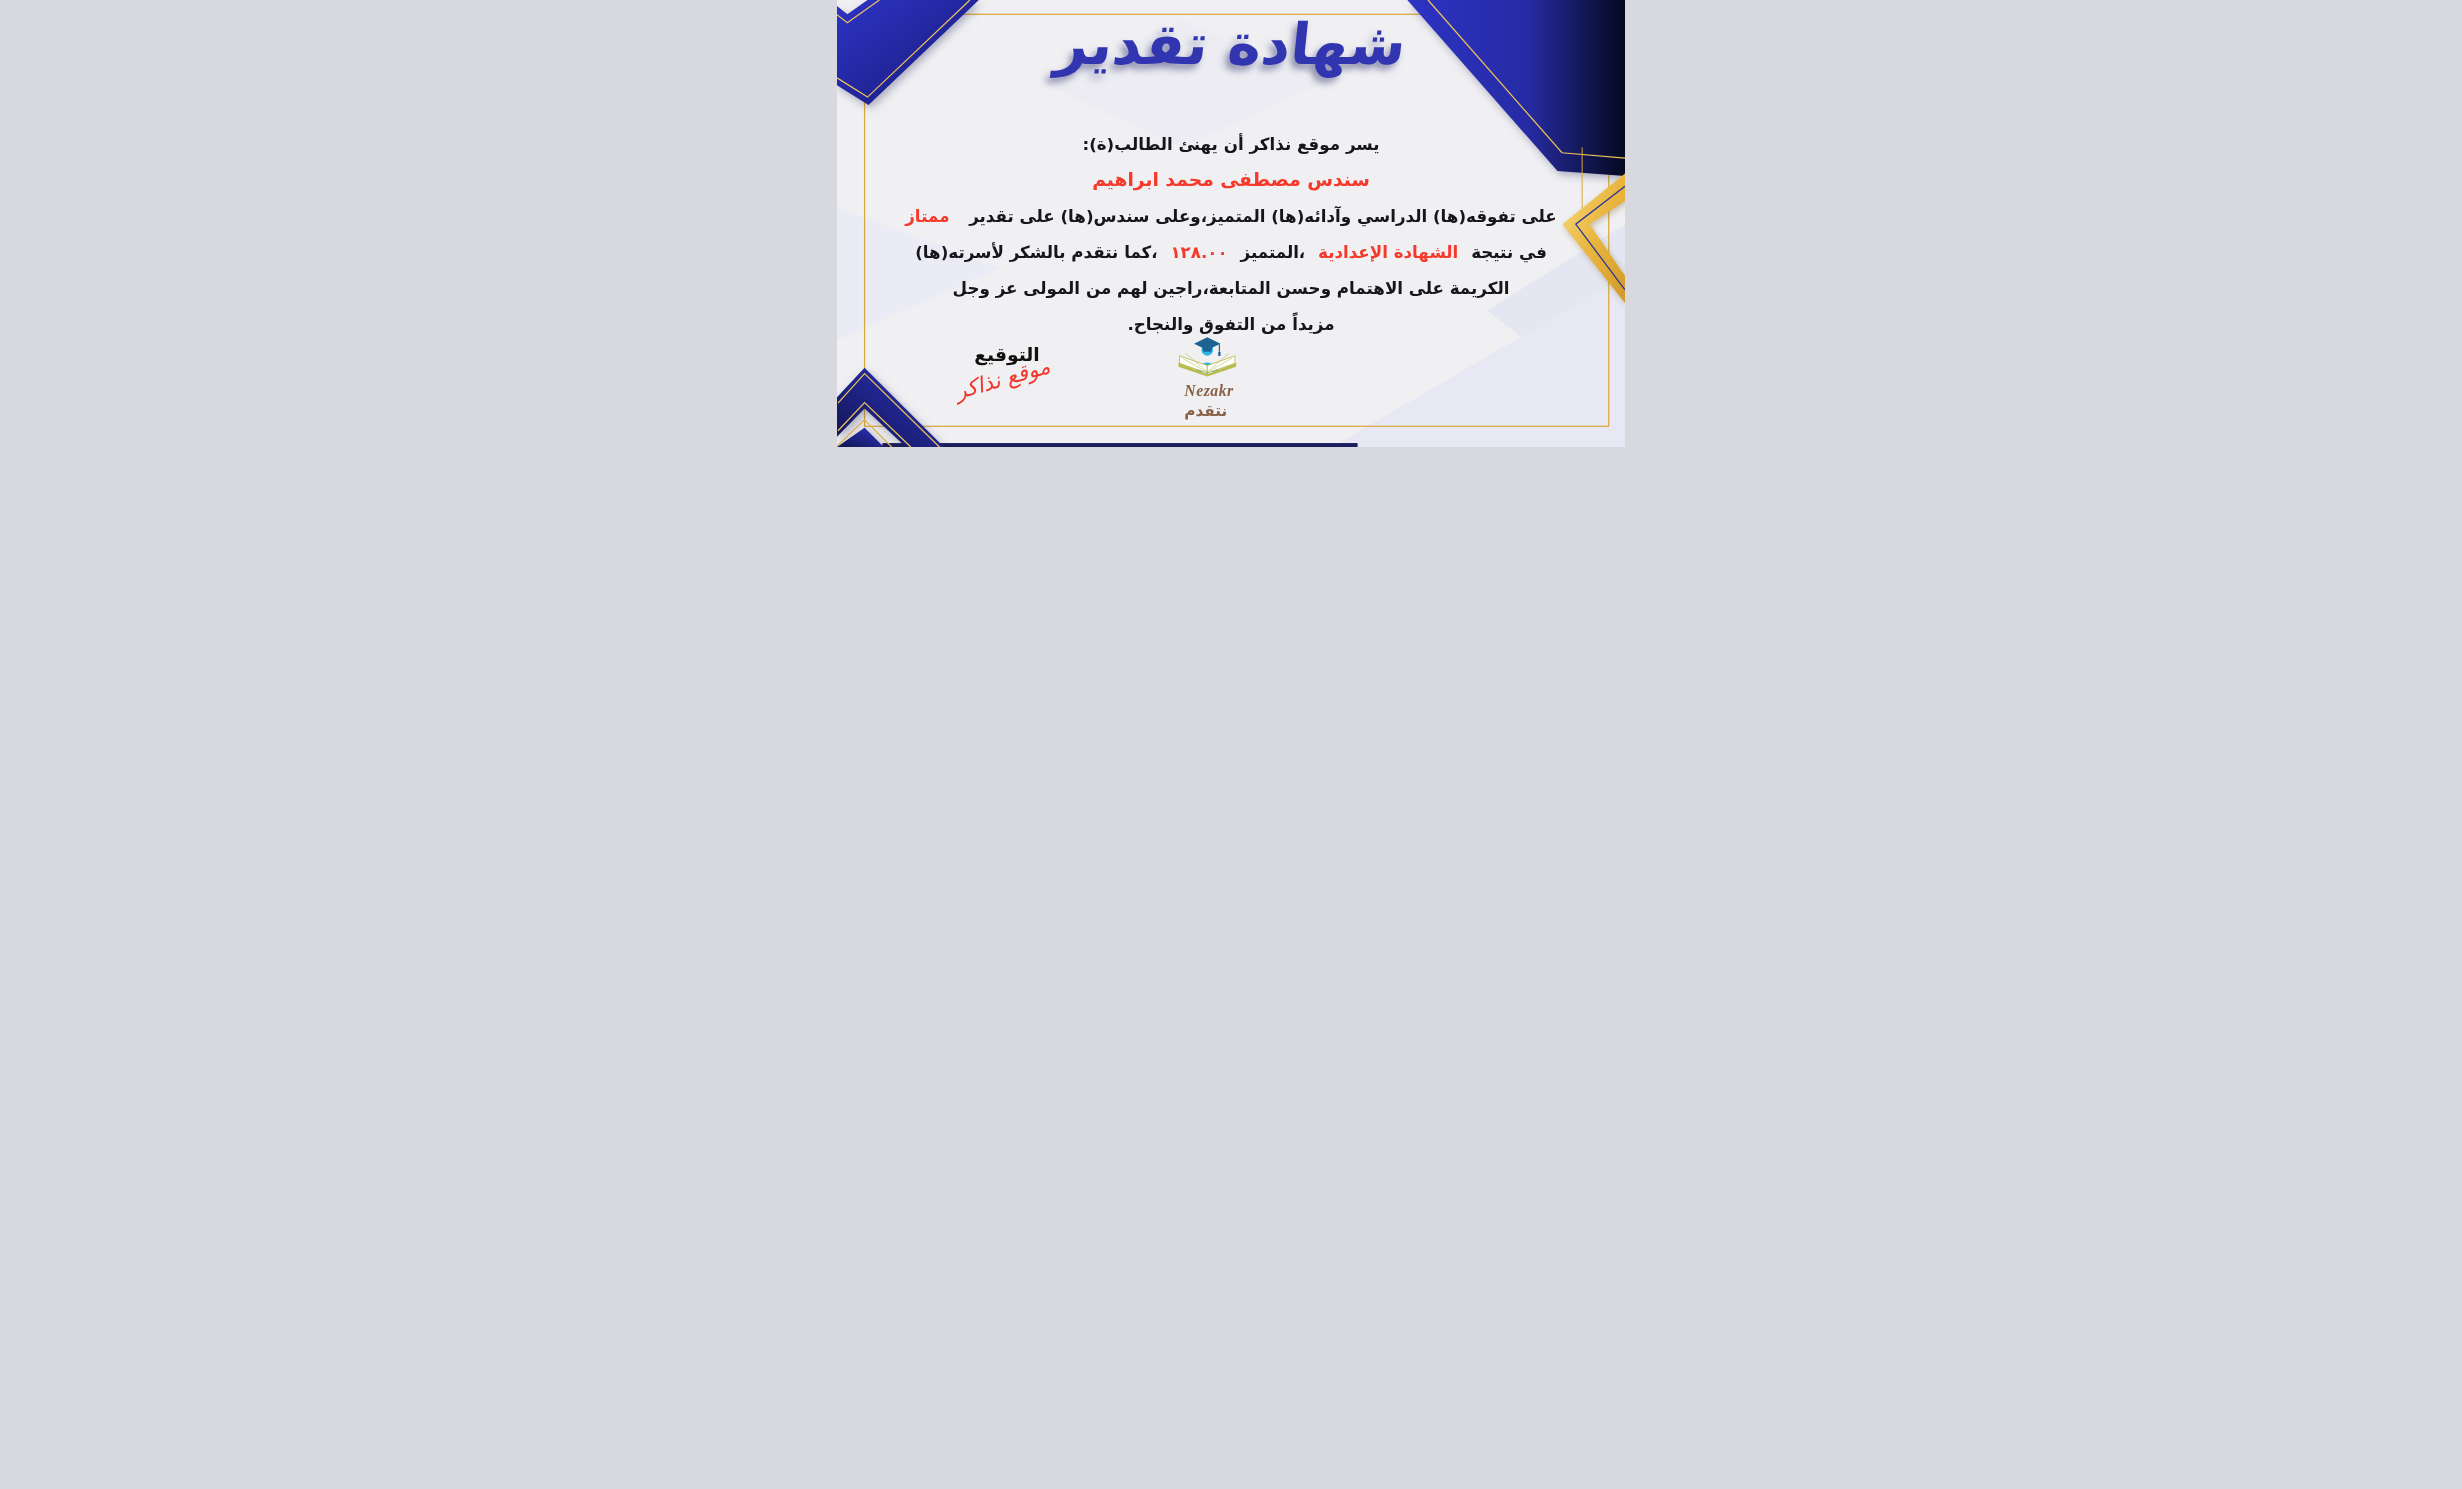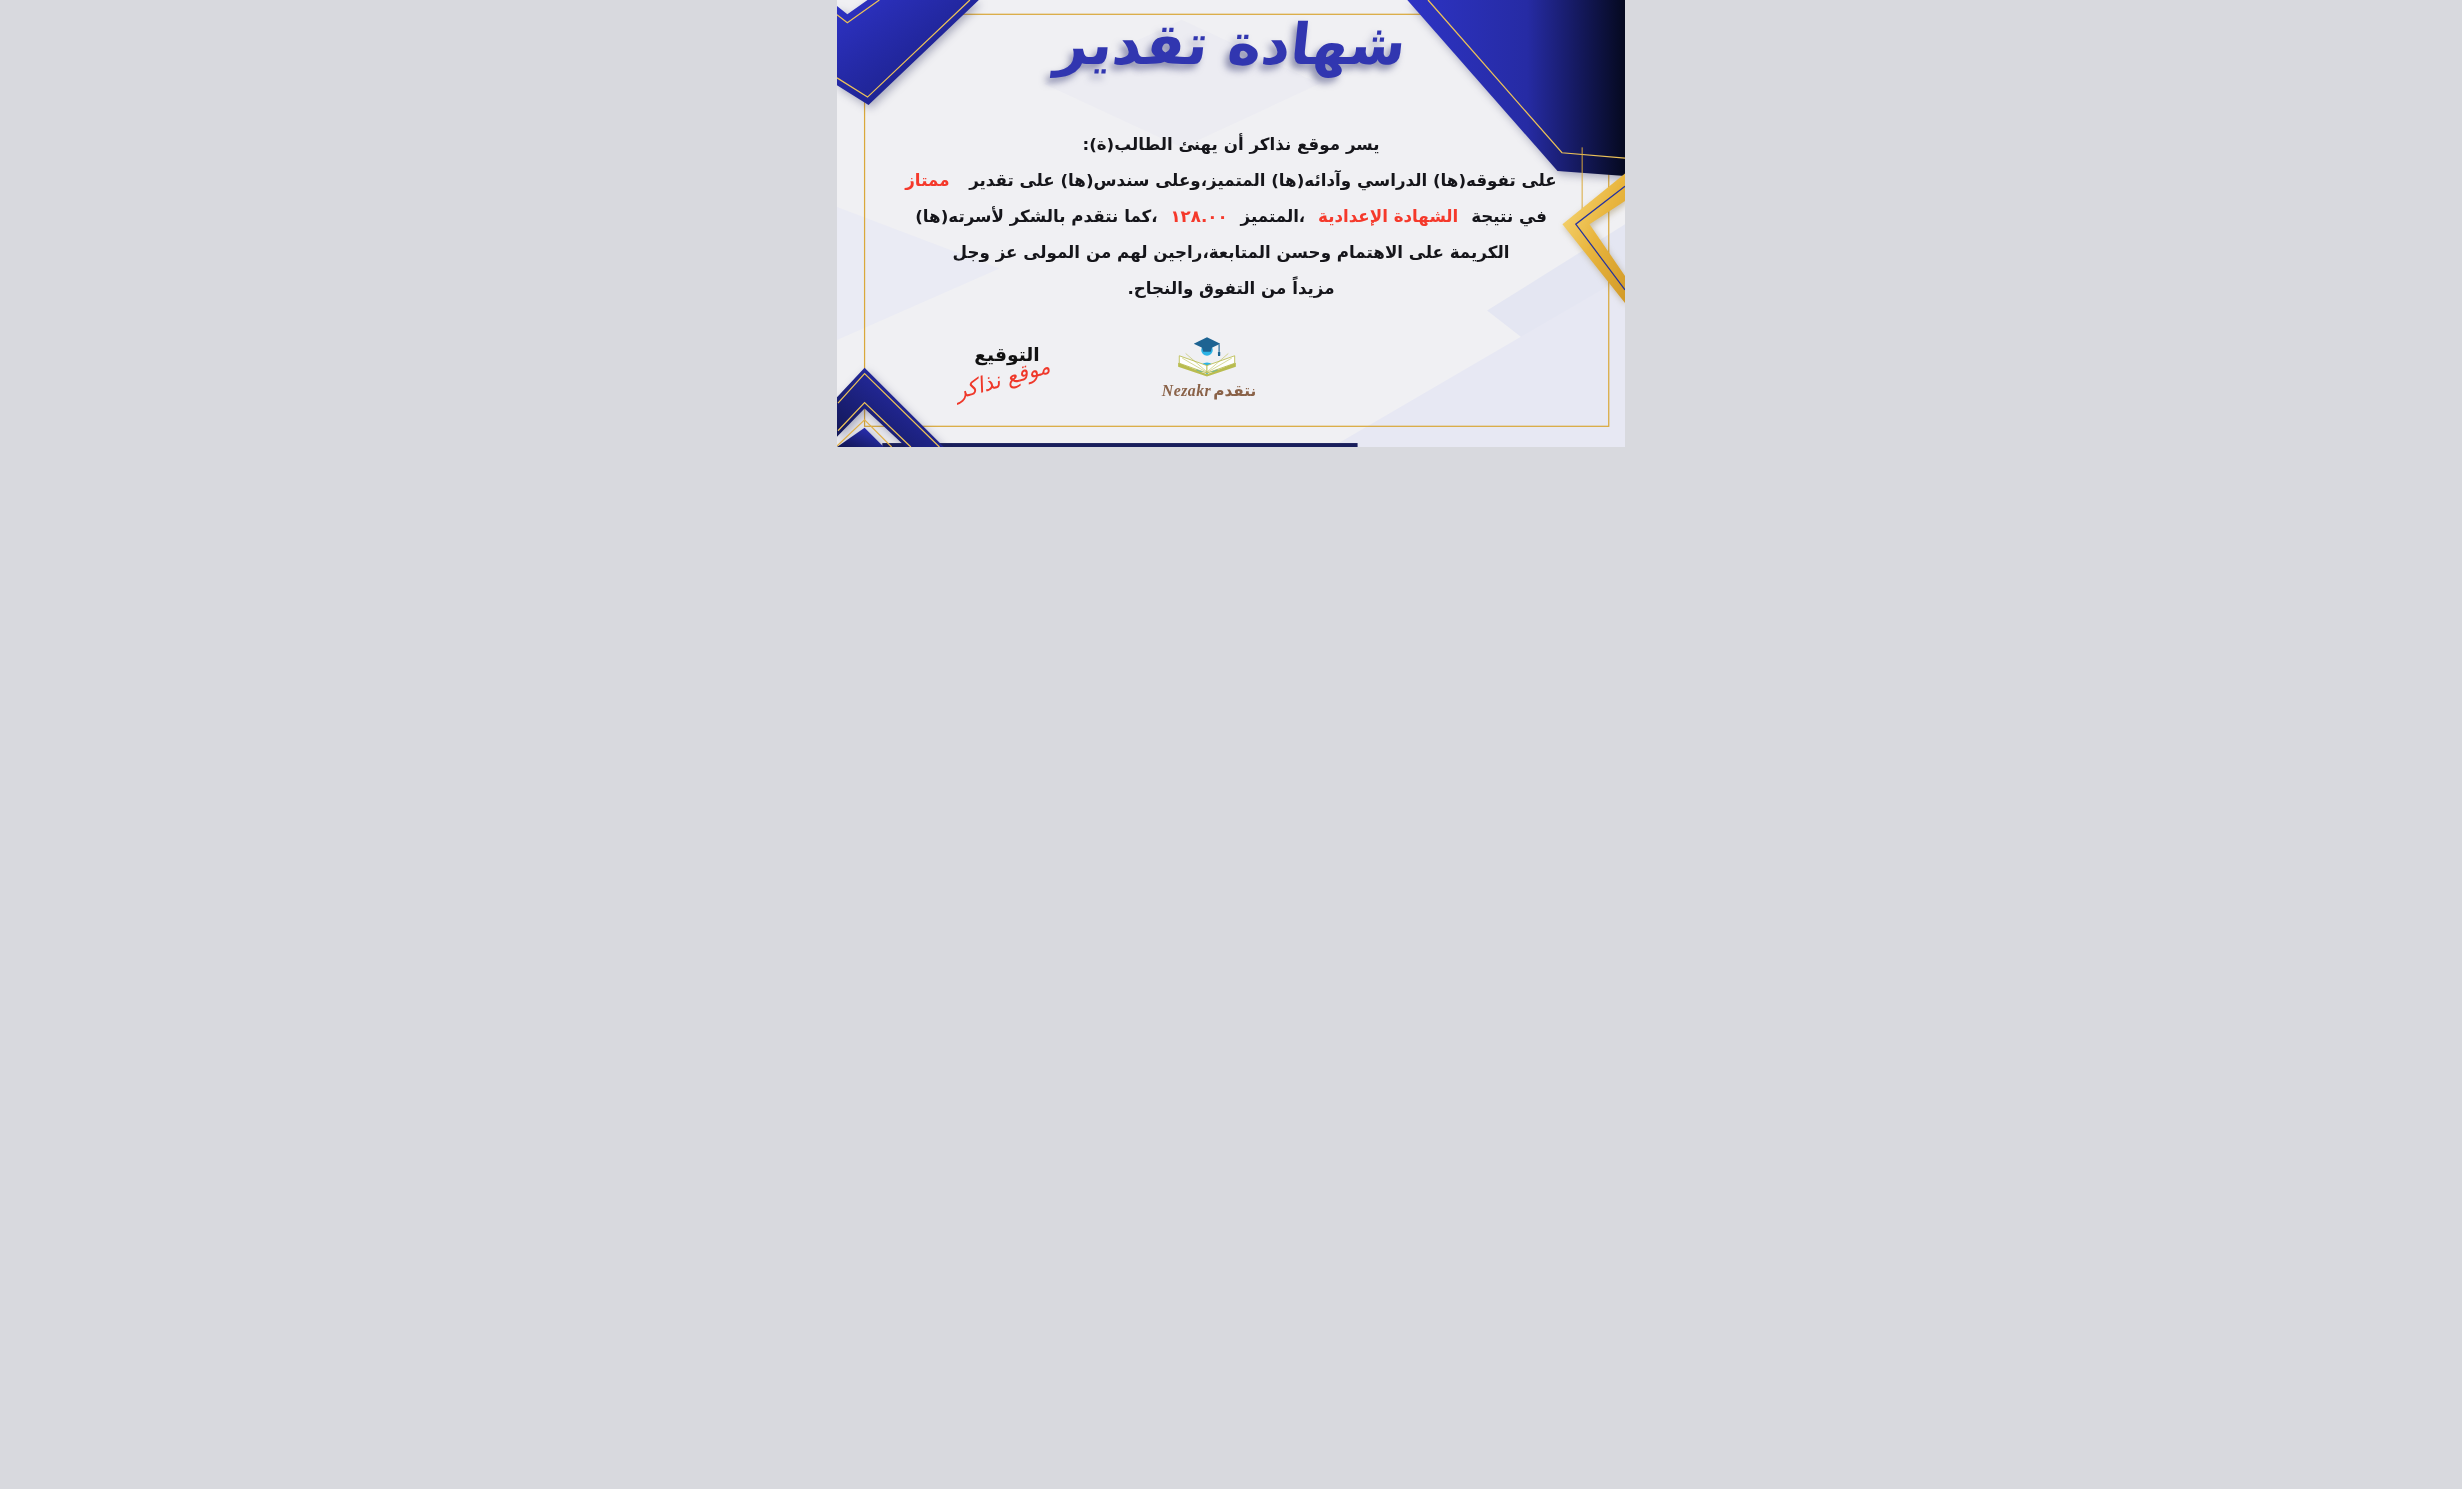--- a/index.html
+++ b/index.html
@@ -51,21 +51,21 @@
   }
 
   .logo{
     position:absolute;left:372px;top:335px;
     transform:translateX(-50%);
     display:flex;flex-direction:column;align-items:center;
   }
   .logo svg{display:block;}
   .logo-text{
     display:flex;direction:ltr;align-items:baseline;gap:2px;
-    margin-top:2px;color:#8a6248;
+    margin-top:2px;color:#8a6248;flex-direction:column;
   }
   .logo-en{
     font-family:"Liberation Serif", serif;
     font-weight:bold;font-style:italic;font-size:15.8px;letter-spacing:0.5px;
   }
   .logo-ar{font-weight:bold;font-size:15.3px;}
 </style>
 </head>
 <body>
 
@@ -128,20 +128,21 @@
       <polyline points="1600,378 1500,455 1600,588" fill="none" stroke="#2432a0" stroke-width="2.5"></polyline>
     </g>
   </svg>
 
   <div class="title">شهادة تقدير</div>
 
   <div class="textblock">
     <div class="tline">
       <span>يسر موقع نذاكر أن يهنئ الطالب(ة):</span>
     </div>
+    <div class="tline name">سندس مصطفى محمد ابراهيم</div>
     <div class="tline">
       <span>على تفوقه(ها) الدراسي وآدائه(ها) المتميز،وعلى سندس(ها) على تقدير</span><span class="red padR">ممتاز</span>
     </div>
     <div class="tline">
       <span>في نتيجة</span><span class="red pad">الشهادة الإعدادية</span><span>،المتميز</span><span class="red pad">١٢٨.٠٠</span><span>،كما نتقدم بالشكر لأسرته(ها)</span>
     </div>
     <div class="tline">الكريمة على الاهتمام وحسن المتابعة،راجين لهم من المولى عز وجل</div>
     <div class="tline">مزيداً من التفوق والنجاح.</div>
   </div>
 

